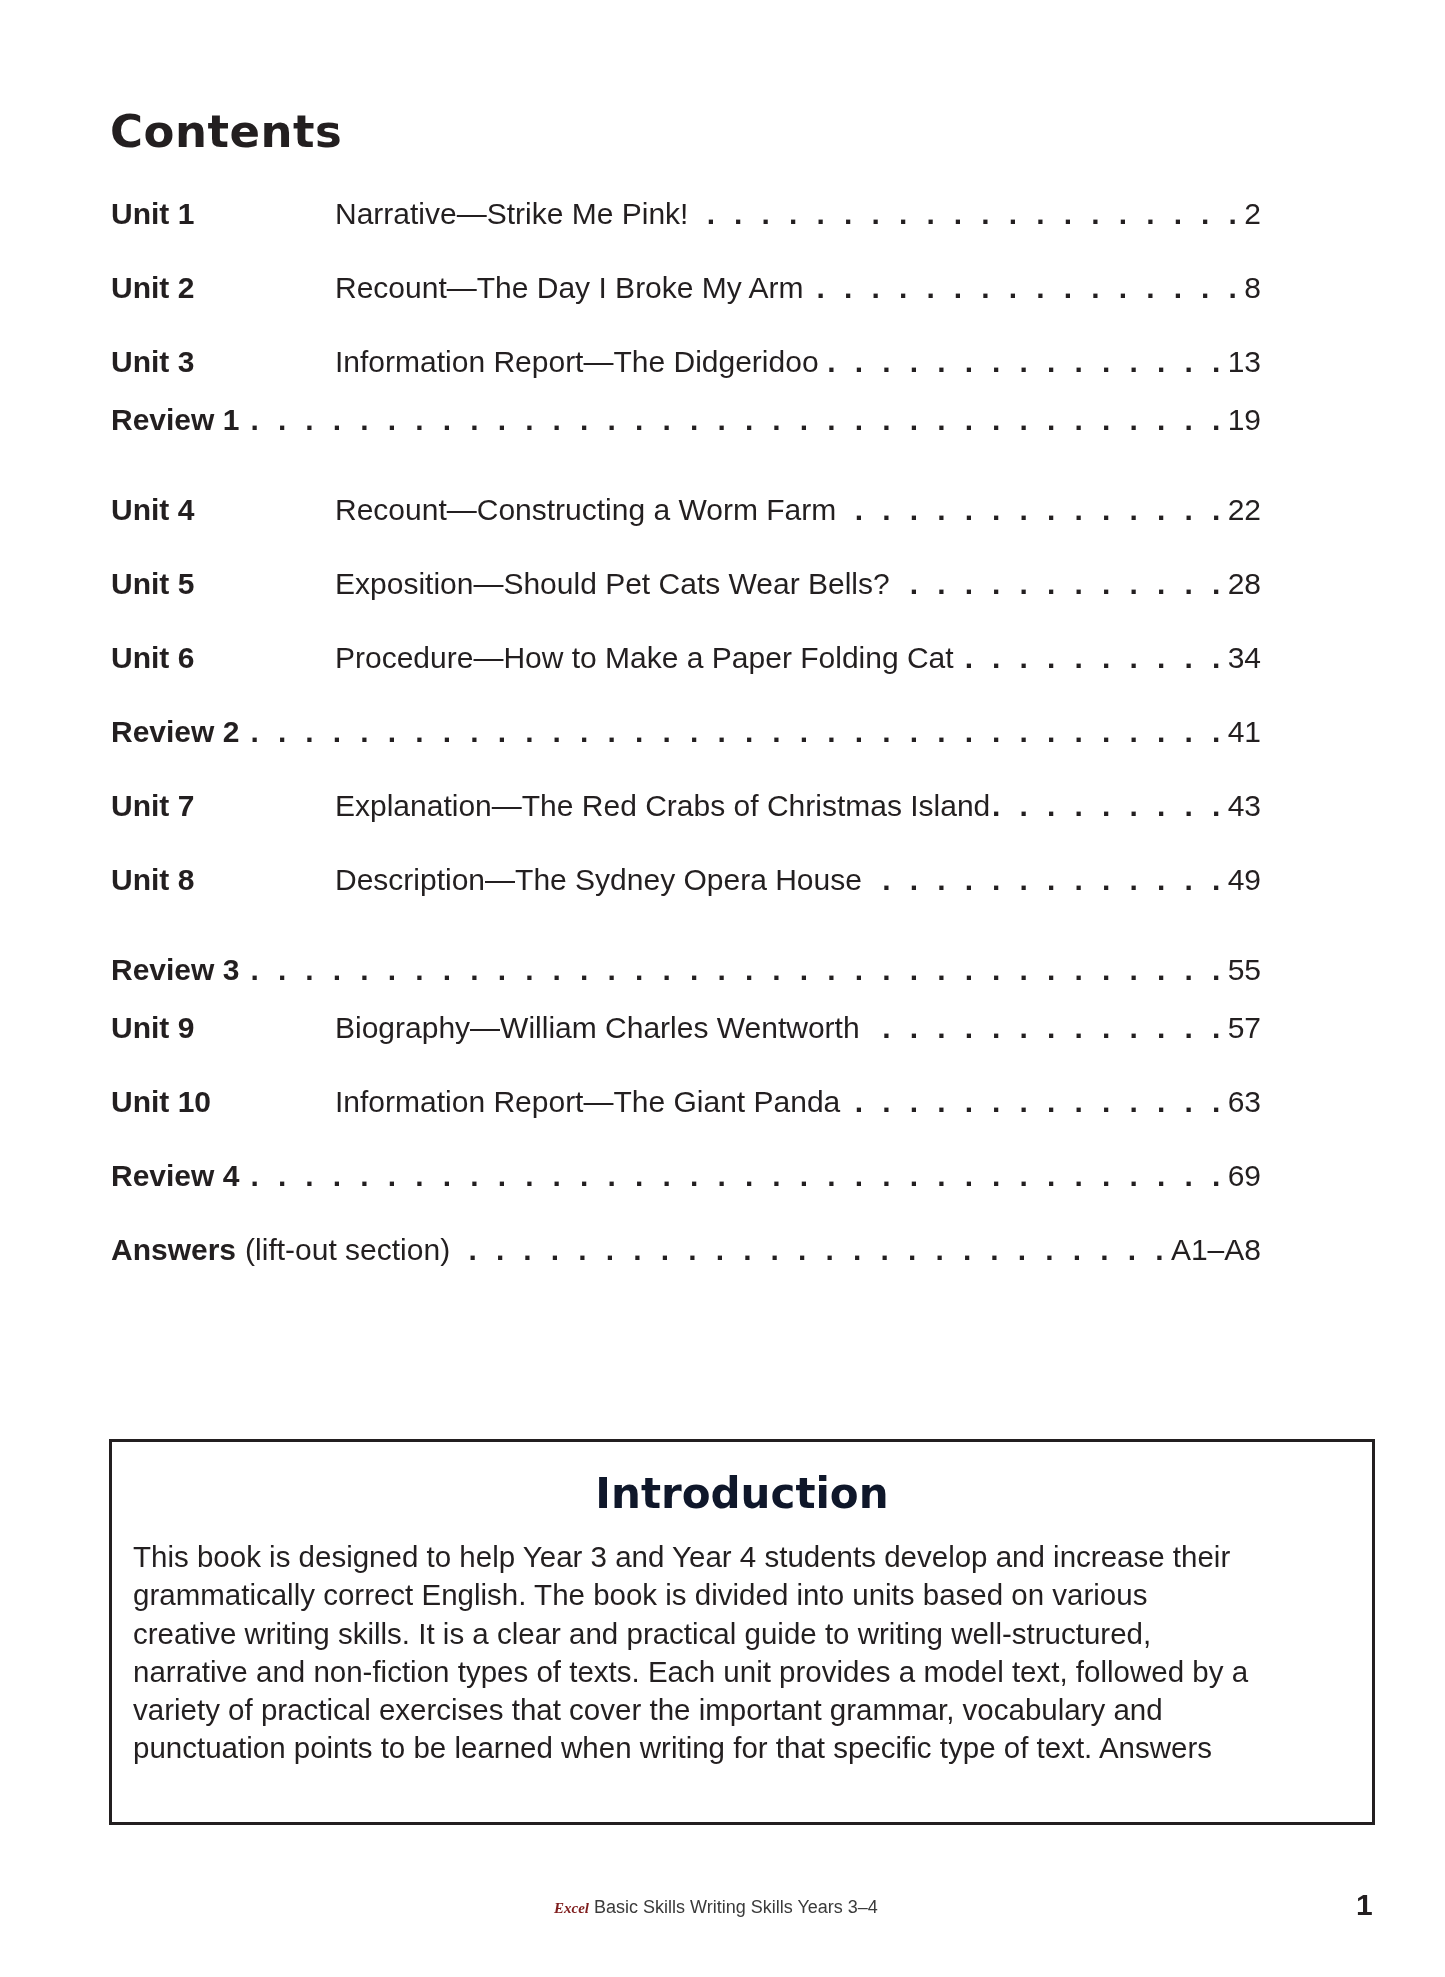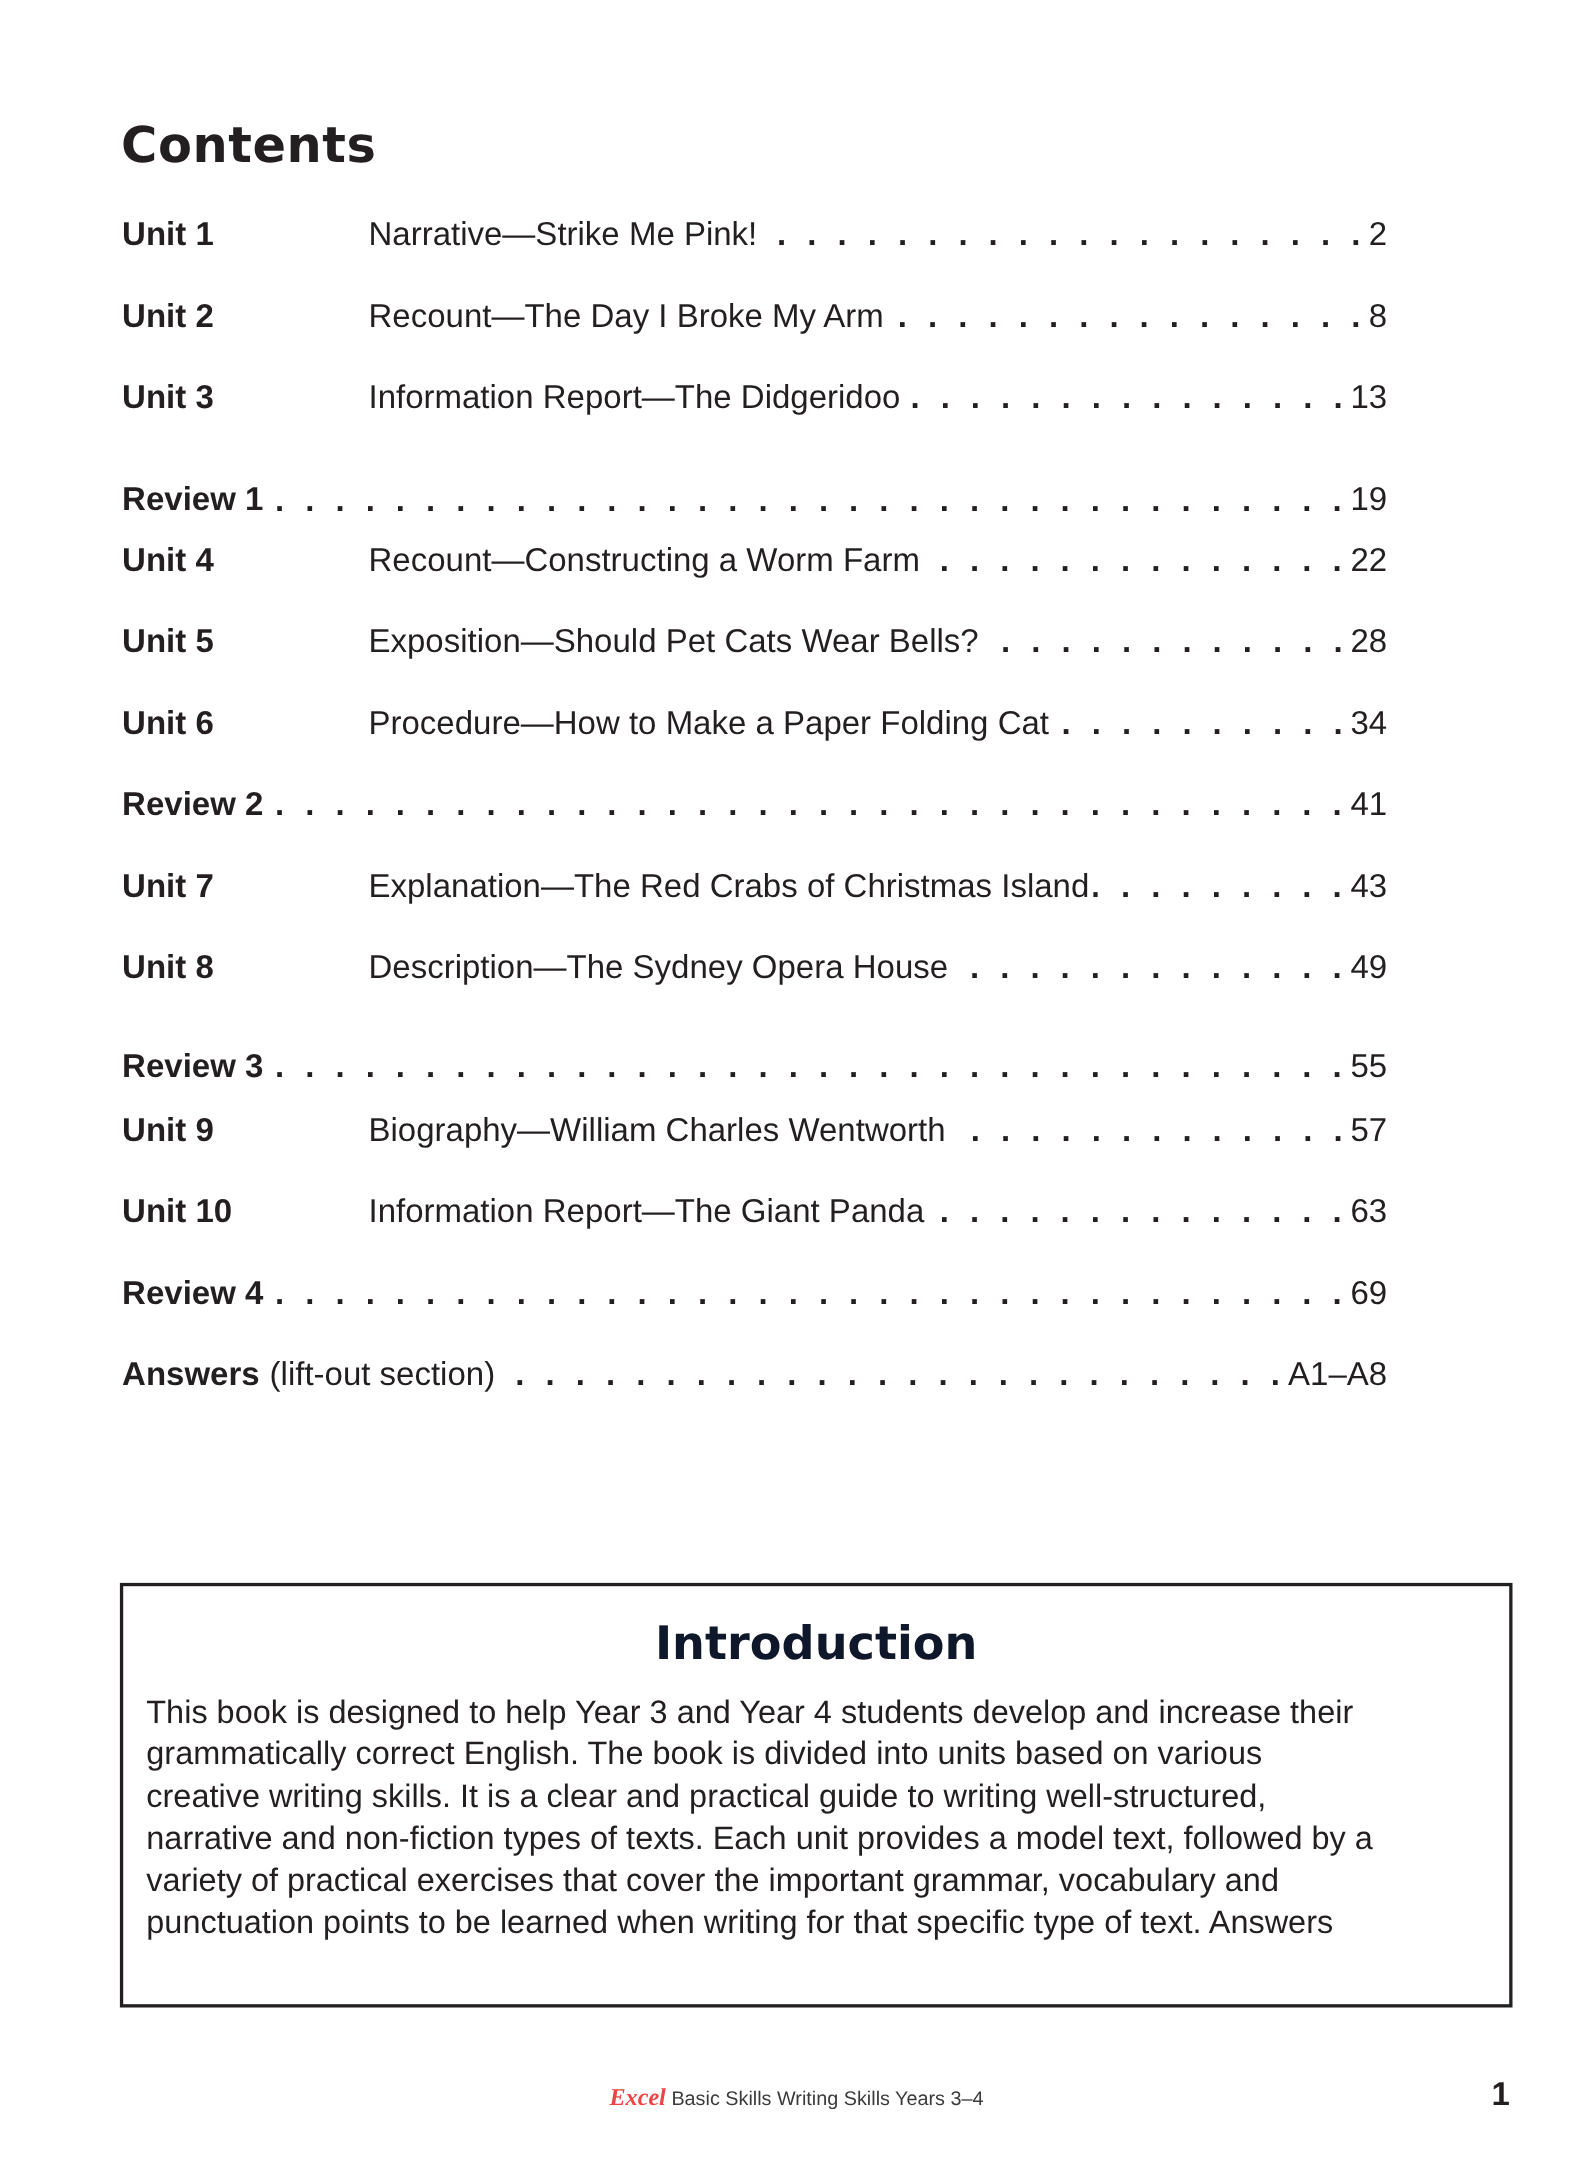--- a/index.html
+++ b/index.html
@@ -24,21 +24,21 @@
   .intro-box { position: absolute; left: 109px; top: 1439px; width: 1260px; height: 380px;
          border: 3px solid #231f20; box-sizing: content-box; }
   .intro-title { position: absolute; left: 0; right: 0; top: 26px; margin: 0; text-align: center;
          font-family: "DejaVu Sans", sans-serif; font-weight: bold; font-size: 42px; line-height: 52px;
          color: #0f172a; }
   .intro-text { position: absolute; left: 21px; right: 14px; top: 96px; margin: 0;
          font-size: 29.5px; line-height: 38.3px; color: #231f20; }
   .intro-text span { display: block; white-space: nowrap; }
   .footer-text { position: absolute; left: 554px; top: 1896px; font-size: 18px; line-height: 22px;
          color: #3a3a3a; white-space: nowrap; font-family: "Liberation Sans", sans-serif; }
-  .footer-brand { font-family: "Liberation Serif", serif; font-weight: bold; font-style: italic; color: #ef4444; font-size: 22px; }
+  .footer-brand { font-family: "Liberation Serif", serif; font-weight: bold; font-style: italic; color: #7f1d1d; font-size: 15px; }
   .page-number { position: absolute; left: 1356px; top: 1888px; font-size: 30px; line-height: 34px;
          font-weight: bold; color: #231f20; font-family: "Liberation Sans", sans-serif; }
 </style>
 </head>
 <body>
 
 <h1 class="page-title">Contents</h1>
 
 <div class="toc">
 
@@ -53,21 +53,21 @@
     <span class="toc-title">Recount—The Day I Broke My Arm</span>
     <span class="leader"></span>
     <span class="toc-page">8</span>
   </div>
   <div class="toc-row unit" style="top:342px">
     <span class="toc-label">Unit 3</span>
     <span class="toc-title">Information Report—The Didgeridoo</span>
     <span class="leader"></span>
     <span class="toc-page">13</span>
   </div>
-  <div class="toc-row review" style="top:435px">
+  <div class="toc-row review" style="top:400px">
     <span class="toc-label">Review 1</span>
     <span class="leader"></span>
     <span class="toc-page">19</span>
   </div>
   <div class="toc-row unit" style="top:490px">
     <span class="toc-label">Unit 4</span>
     <span class="toc-title">Recount—Constructing a Worm Farm</span>
     <span class="leader"></span>
     <span class="toc-page">22</span>
   </div>

